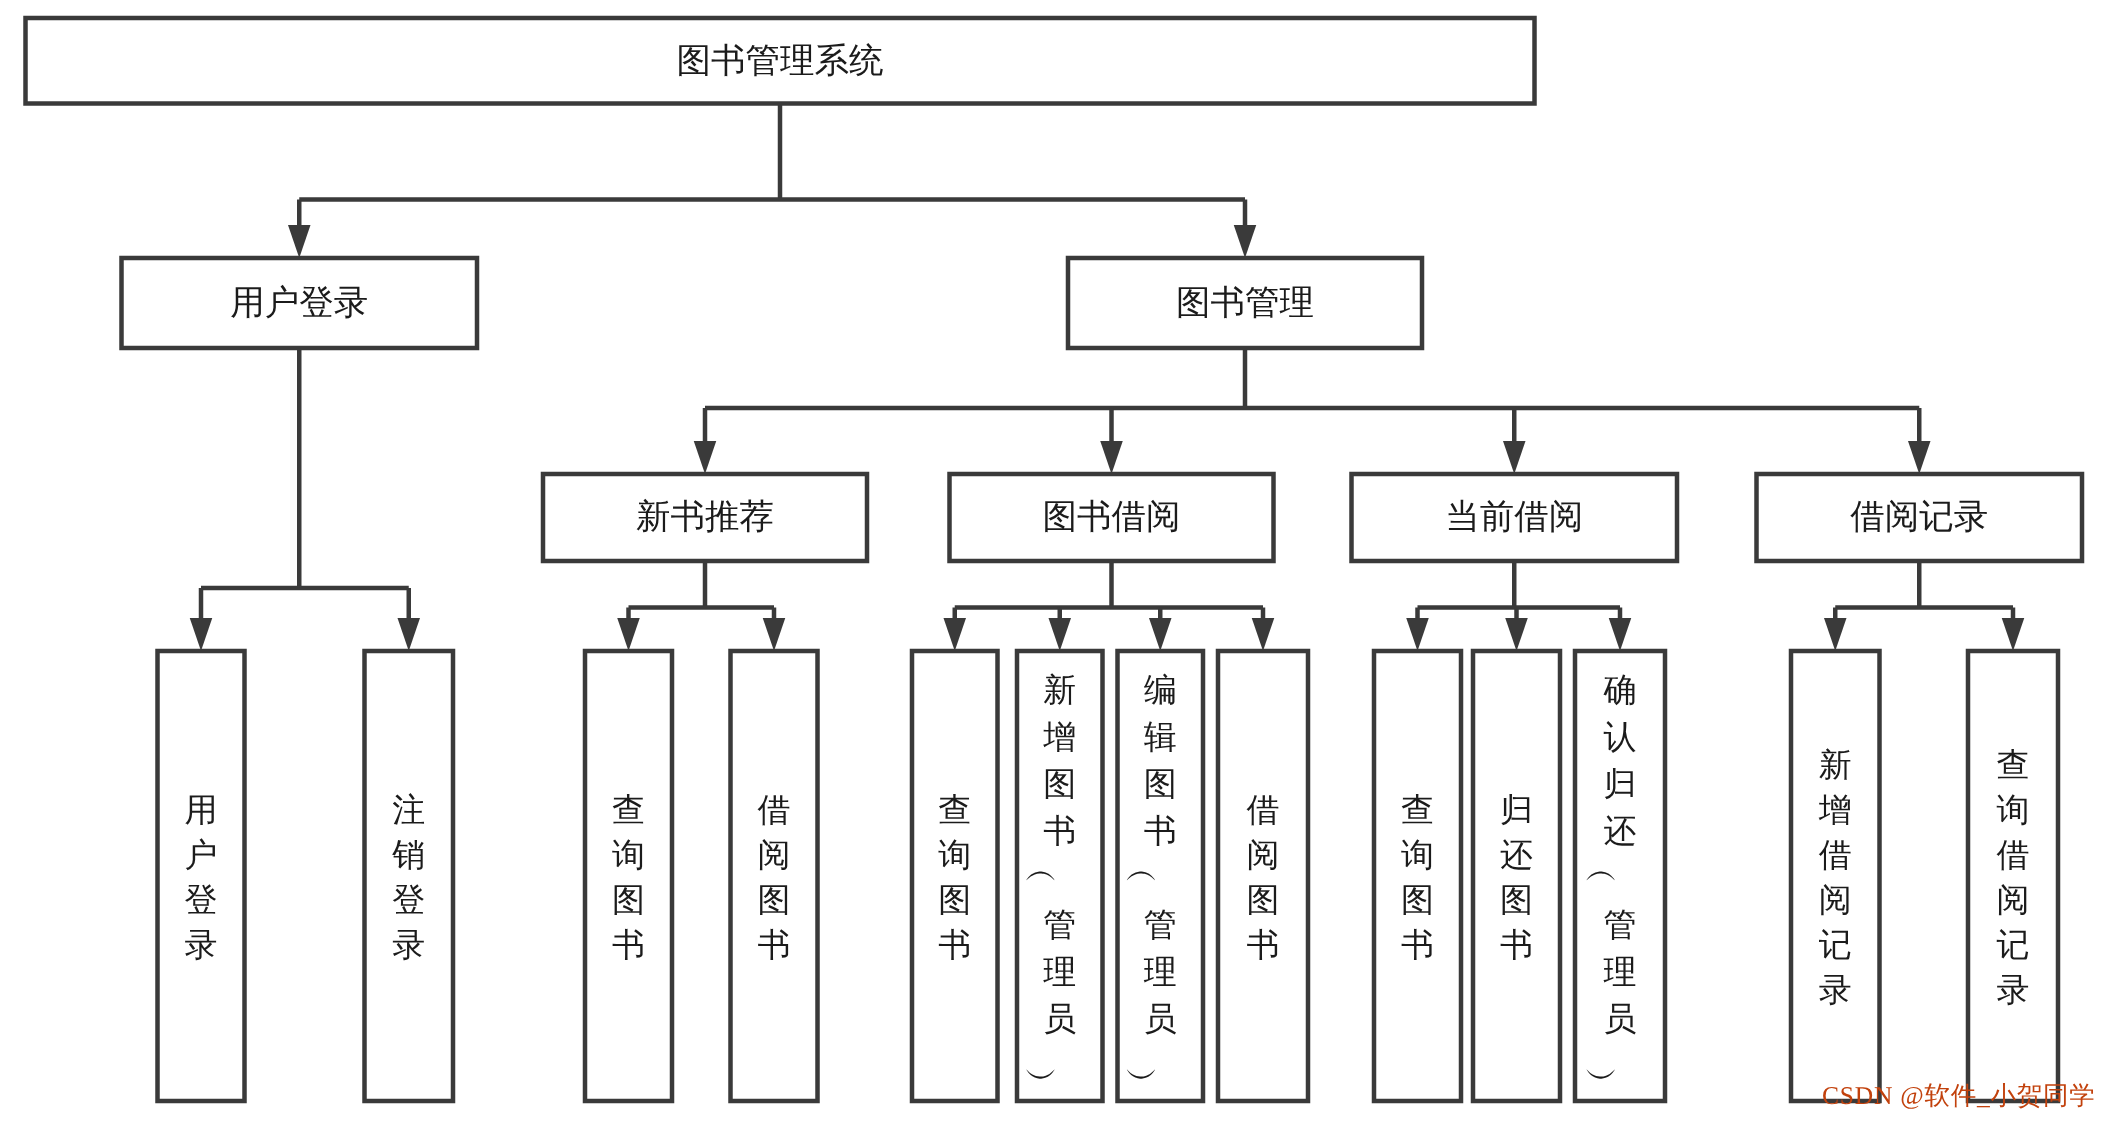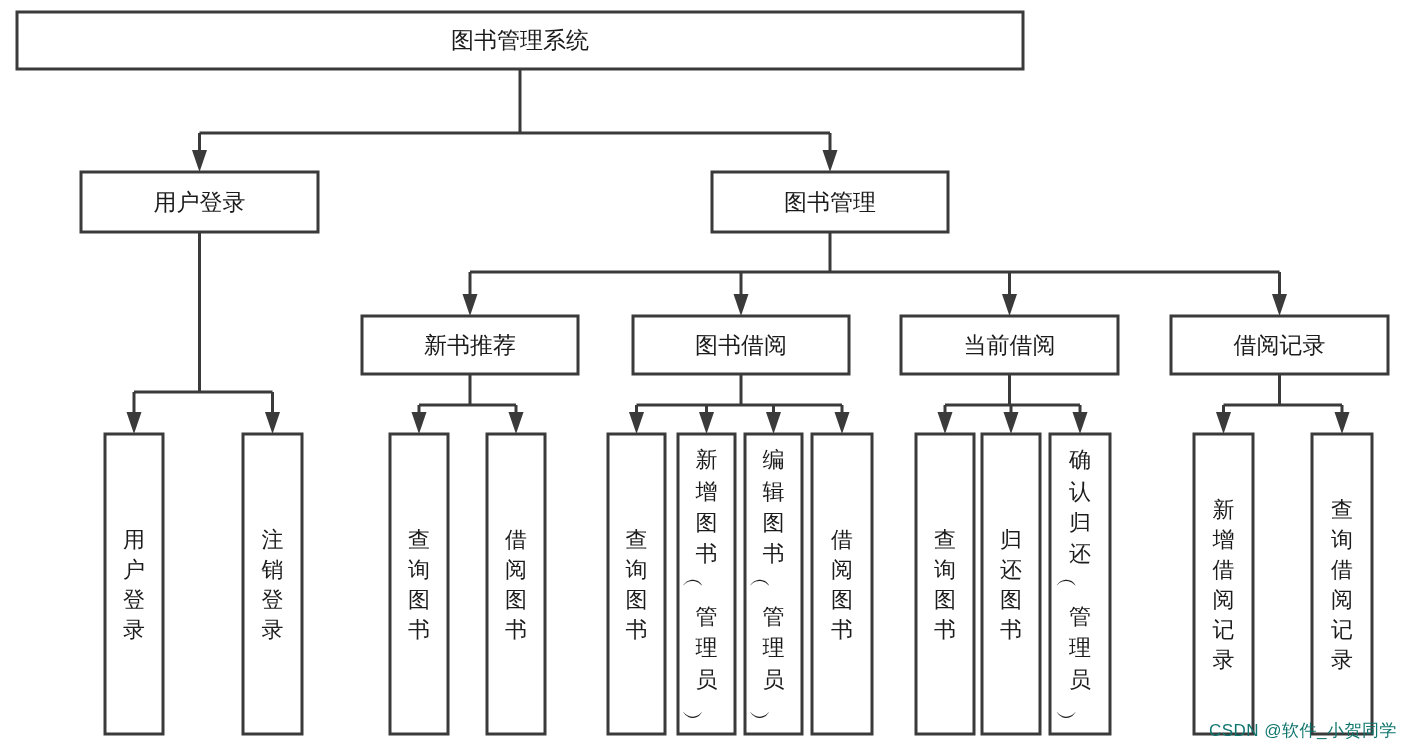--- a/index.html
+++ b/index.html
@@ -53,23 +53,23 @@
   .node-label-v-char {
     fill: #1b1b1b;
     font-family: "DejaVu Sans", "Liberation Sans", sans-serif;
     font-size: 22px;
     text-anchor: middle;
   }
   .watermark {
     position: absolute;
     right: 8px;
     bottom: 5px;
-    font-family: Liberation Sans, sans-serif;
+    font-family: Liberation Serif, serif;
     font-size: 17px;
-    color: #0f766e;
+    color: #c2410c;
     letter-spacing: 0.5px;
     white-space: nowrap;
     pointer-events: none;
     user-select: none;
   }
 </style>
 </head>
 <body>
 
 <div id="diagram-root">

